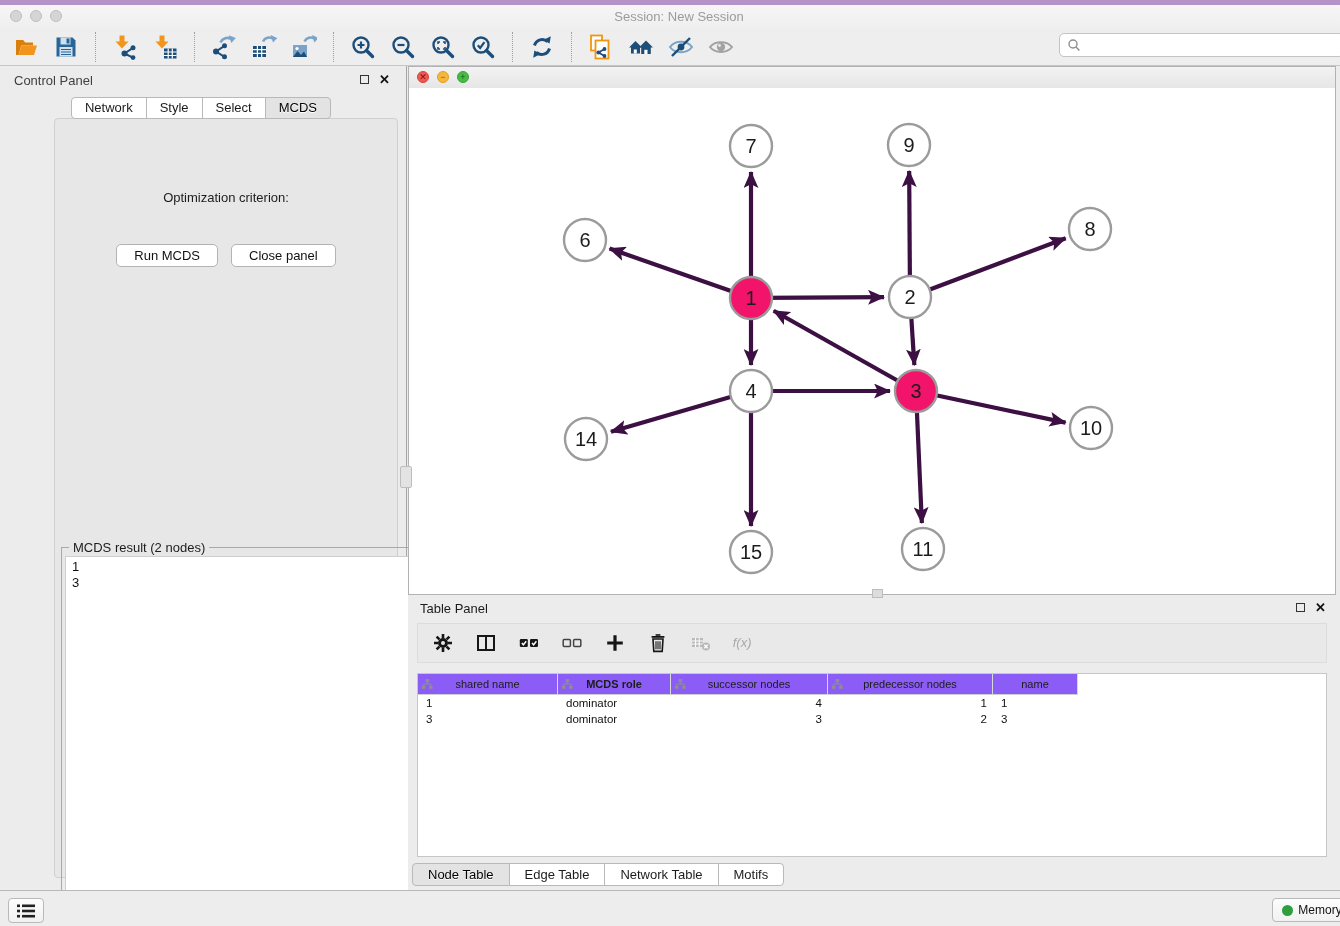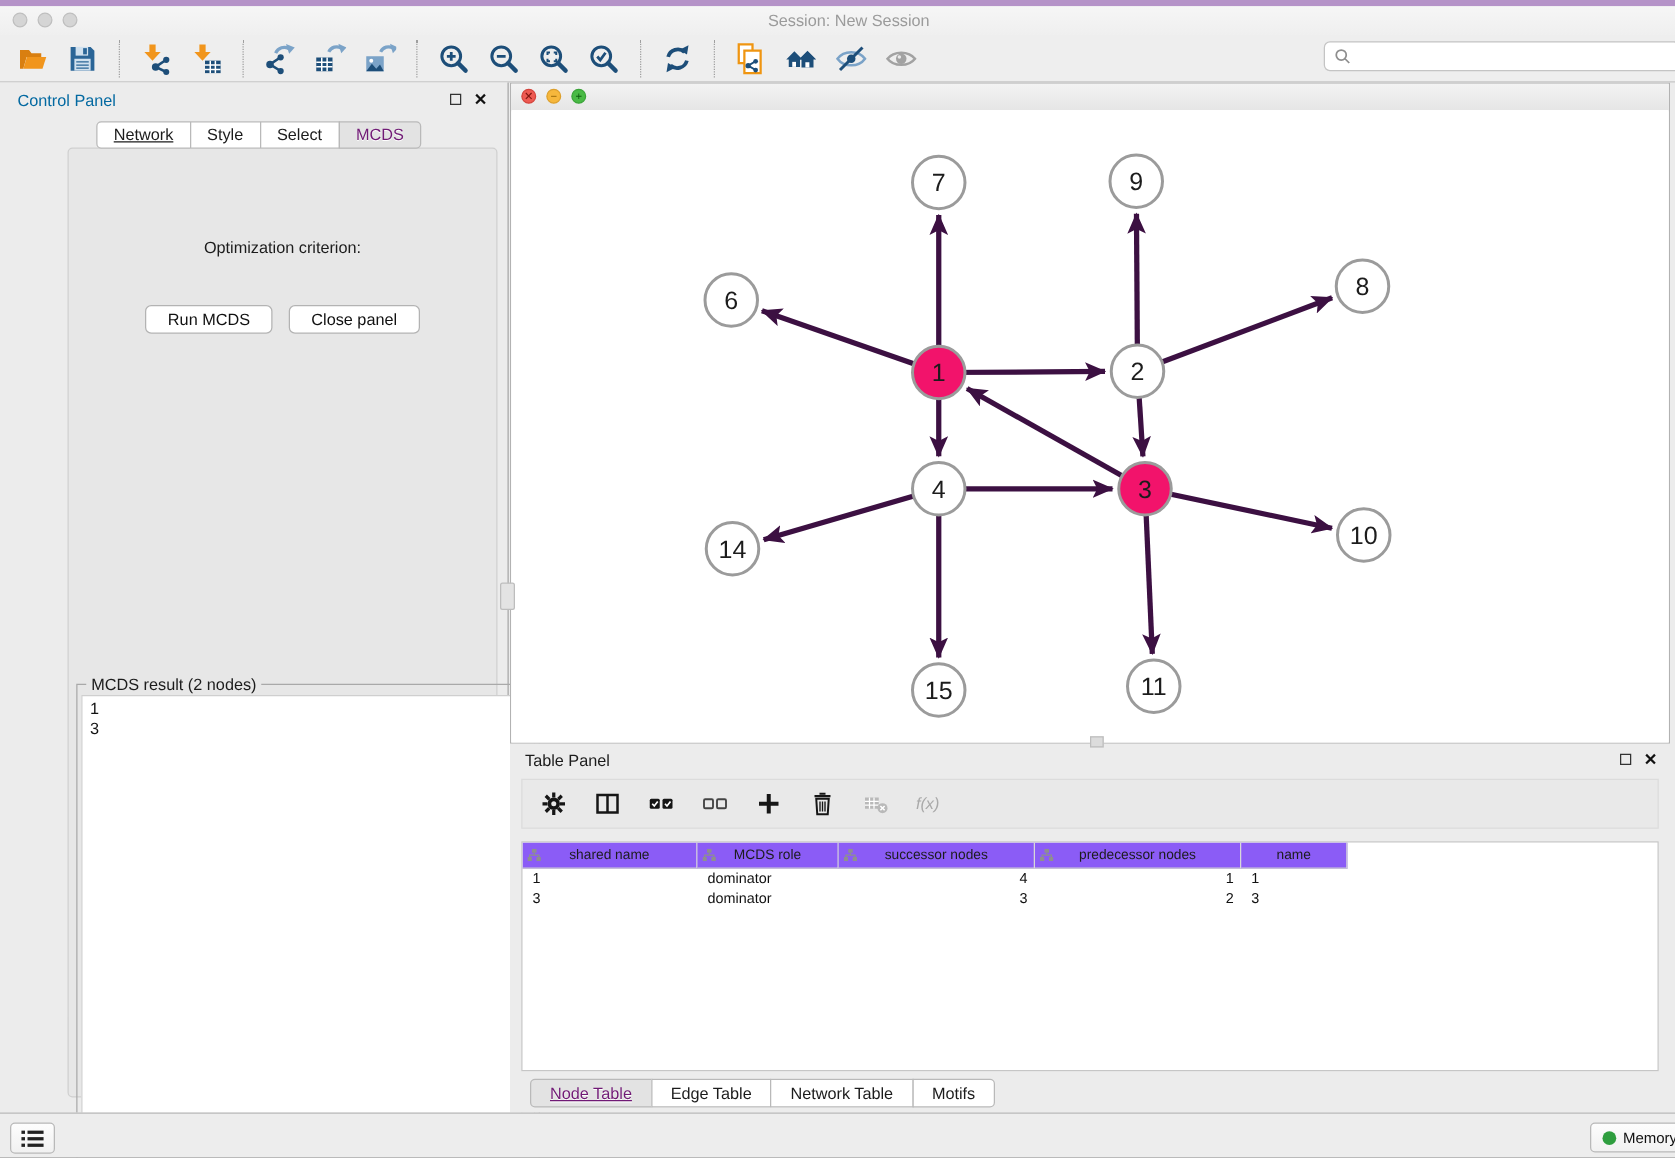--- a/index.html
+++ b/index.html
@@ -16,27 +16,27 @@
   .tb-sep{width:0;height:30px;border-left:1px dotted #9f9f9f;margin:0 7px;}
   .search{position:absolute;right:14px;top:5px;width:285px;height:24px;background:#fff;border:1px solid #c4c4c4;border-radius:5px;display:flex;align-items:center;padding-left:7px;gap:5px;box-sizing:border-box;}
   .search input{border:none;outline:none;flex:1;font-size:13px;font-family:"Liberation Sans",sans-serif;background:transparent;}
   
   .panel-head-ico{display:flex;gap:10px;align-items:center;}
   .float-ico{width:9px;height:9px;border:1.5px solid #333;display:inline-block;box-sizing:border-box;}
   .close-ico{font-size:13px;font-weight:bold;color:#111;line-height:11px;}
   
   .control-panel{position:absolute;left:0;top:66px;width:407px;bottom:36px;background:#ececec;border-right:1px solid #a6a6a6;box-sizing:border-box;}
   .cp-header{position:relative;height:28px;}
-  .cp-title{position:absolute;left:14px;top:7px;font-size:13px;color:#0369a1;}
+  .cp-title{position:absolute;left:14px;top:7px;font-size:13px;color:#404040;}
   .cp-header .panel-head-ico{position:absolute;right:16px;top:8px;}
   .seg-row{position:absolute;left:0;right:8px;top:31px;display:flex;justify-content:center;z-index:3;}
   .seg{padding:2px 13px;height:16px;line-height:16px;font-size:13px;background:#fff;border:1px solid #b9b9b9;margin-left:-1px;color:#1c1c1c;cursor:pointer;}
-  .seg:first-child{border-radius:4px 0 0 4px;margin-left:16px;text-decoration:underline;}
+  .seg:first-child{border-radius:4px 0 0 4px;margin-left:4px;}
   .seg:last-child{border-radius:0 4px 4px 0;}
-  .seg-dim{background:#e3e3e3;color:#701a75;text-shadow:0 1px 0 #fff;}
+  .seg-dim{background:#e3e3e3;color:#000000;text-shadow:0 1px 0 #fff;}
   .cp-content{position:absolute;left:8px;right:8px;top:52px;bottom:12px;background:#e7e7e7;border:1px solid #cfcfcf;border-radius:4px;margin-left:46px;}
   .opt-label{position:absolute;left:0;right:0;top:71px;text-align:center;font-size:13px;color:#1c1c1c;}
   .criterion{position:absolute;left:36px;top:92px;width:309px;height:23px;background:#fff;border:1px solid #b3b3b3;border-radius:5px;display:flex;align-items:center;box-sizing:border-box;padding-left:10px;font-size:13px;color:#111;cursor:pointer;}
   .criterion svg{position:absolute;right:5px;top:3px;}
   .cp-btn-row{position:absolute;left:0;right:0;top:125px;display:flex;justify-content:center;gap:13px;}
   .cp-btn{height:23px;background:#fff;border:1px solid #b3b3b3;border-radius:5px;font-size:13px;font-family:"Liberation Sans",sans-serif;padding:0 17px;color:#111;cursor:pointer;}
   .groupbox{position:absolute;left:6px;top:428px;width:371px;height:382px;border:1px solid #a9a9a9;box-sizing:border-box;}
   .gb-label{position:absolute;left:7px;top:-8px;background:#e7e7e7;padding:0 4px;font-size:13px;color:#1c1c1c;}
   .gb-inner{position:absolute;left:3px;right:3px;top:8px;bottom:3px;background:#fff;border:1px solid #cfcfcf;}
   .gb-inner pre{margin:0;padding:2px 6px;font-family:"Liberation Sans",sans-serif;font-size:13px;line-height:16px;color:#111;}
@@ -434,21 +434,21 @@
             <svg class="tree" width="11" height="10" viewBox="0 0 11 10">
               <g fill="#8f8f8f">
                 <rect x="3.6" y="0" width="3.6" height="3.2"></rect>
                 <rect x="0" y="6.6" width="3.4" height="3.2"></rect>
                 <rect x="7.2" y="6.6" width="3.4" height="3.2"></rect>
               </g>
               <path d="M5.4 3.2v1.8M1.7 6.6V5h7.4v1.6" stroke="#8f8f8f" stroke-width="1" fill="none"></path>
             </svg>
             <span>shared name</span>
           </div>
-          <div class="th" style="width: 113px;">
+          <div class="th" style="width: 113px; font-weight: bold;">
             <svg class="tree" width="11" height="10" viewBox="0 0 11 10">
               <g fill="#8f8f8f">
                 <rect x="3.6" y="0" width="3.6" height="3.2"></rect>
                 <rect x="0" y="6.6" width="3.4" height="3.2"></rect>
                 <rect x="7.2" y="6.6" width="3.4" height="3.2"></rect>
               </g>
               <path d="M5.4 3.2v1.8M1.7 6.6V5h7.4v1.6" stroke="#8f8f8f" stroke-width="1" fill="none"></path>
             </svg>
             <span>MCDS role</span>
           </div>

